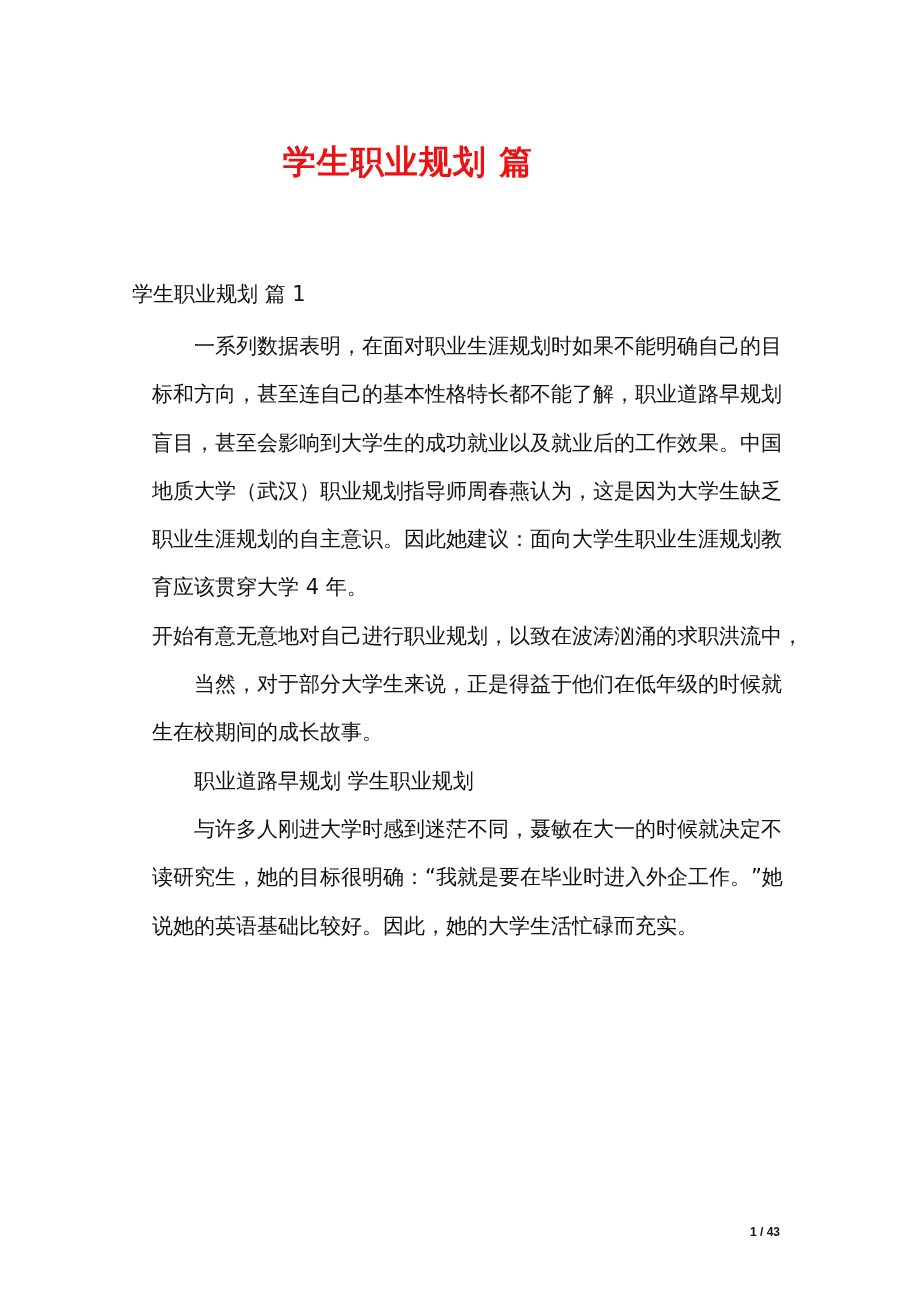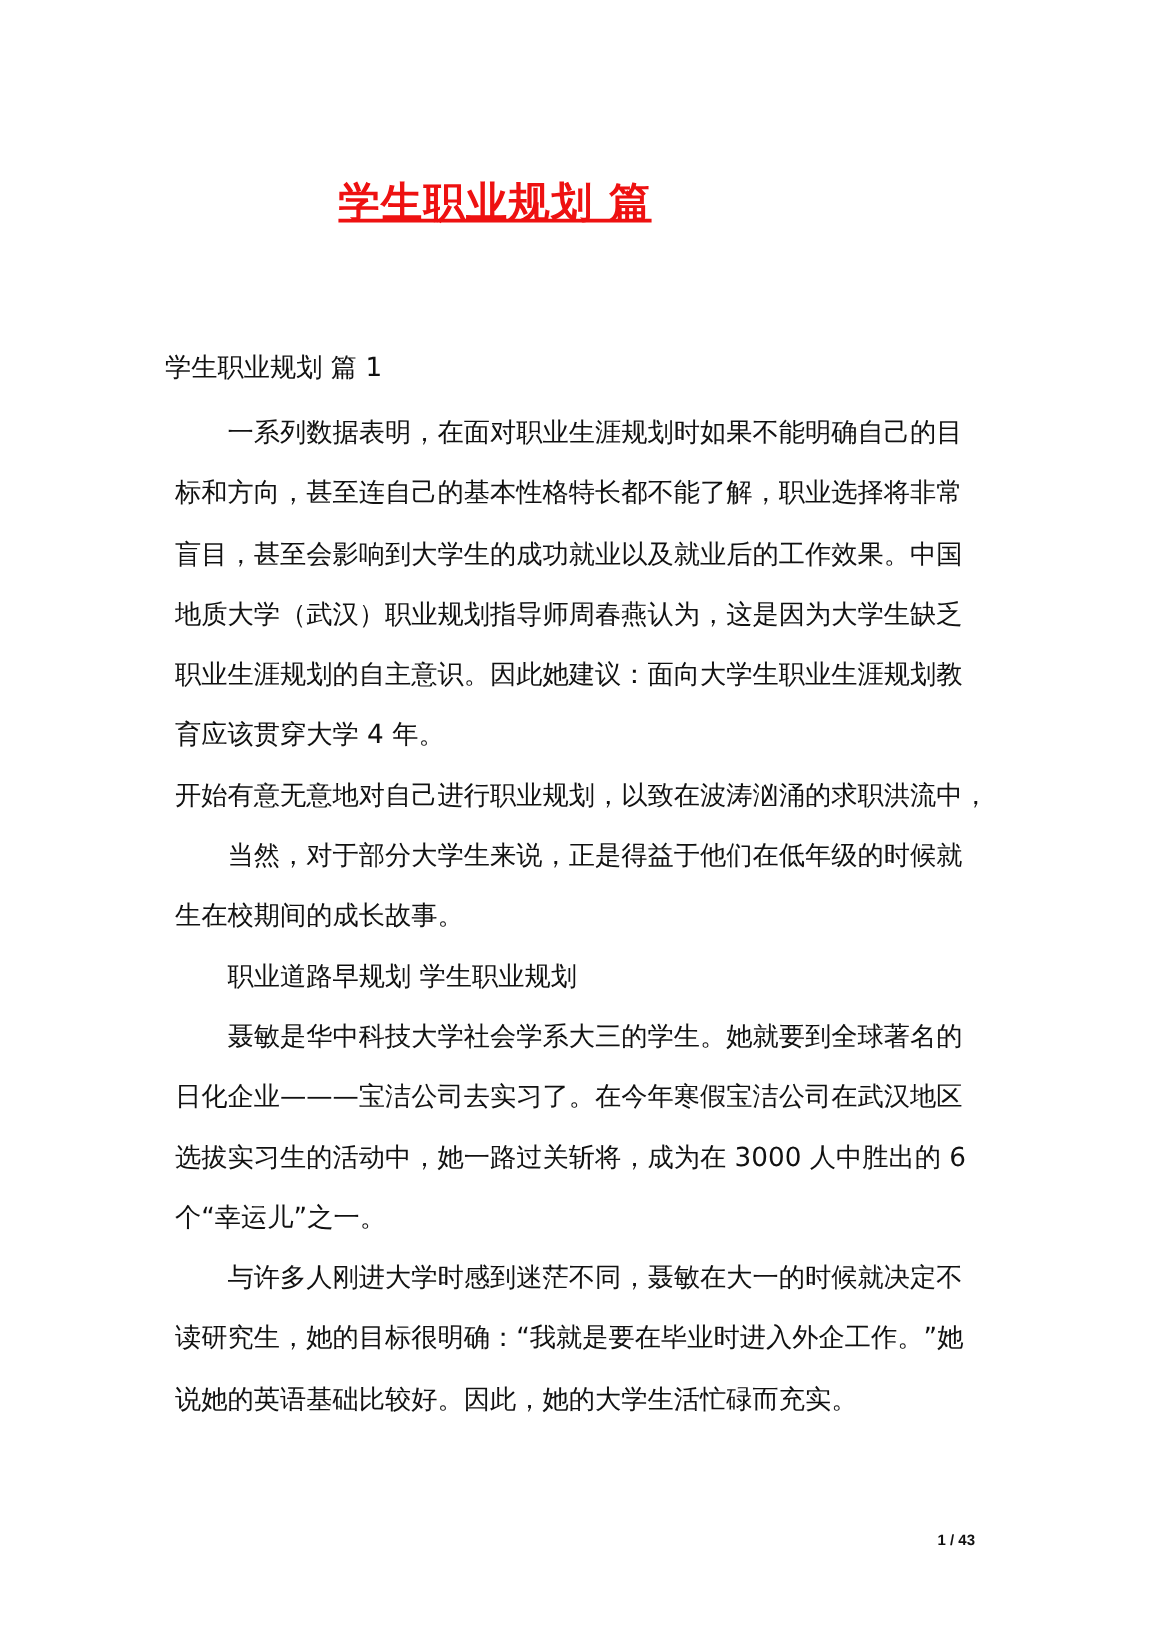--- a/index.html
+++ b/index.html
@@ -3,30 +3,30 @@
   <meta charset="utf-8">
   <style>
     html, body { margin: 0; padding: 0; background: #ffffff; }
     body {
       width: 920px; height: 1302px; position: relative; overflow: hidden;
       font-family: "DejaVu Sans", "Liberation Sans", sans-serif;
       color: #111111;
     }
     .page { position: absolute; left: 0; top: 0; width: 920px; height: 1302px; }
     .doc-title {
-      position: absolute; left: 0; top: 140px; width: 792px;
+      position: absolute; left: 12px; top: 140px; width: 792px;
       text-align: center; font-size: 33px; font-weight: bold; color: #ee1111;
-      letter-spacing: 1px; font-family: "DejaVu Serif", serif; text-decoration: underline;
+      letter-spacing: 1px; font-family: "DejaVu Serif", serif;
     }
     .section-heading {
       position: absolute; left: 132px; top: 279px;
       font-size: 21px; line-height: 30px; white-space: nowrap;
     }
     .content {
-      position: absolute; left: 140px; top: 322px; width: 642px;
+      position: absolute; left: 152px; top: 322px; width: 642px;
       font-size: 21px; line-height: 48.3px;
     }
     .para { margin: 0; text-align: justify; text-align-last: left; }
     .para .line { display: block; white-space: nowrap; overflow: visible; }
     .indent { padding-left: 42px; }
     .page-number {
       position: absolute; right: 140px; top: 1190px;
       font-size: 12px; font-weight: bold; font-family: "Liberation Sans", sans-serif; margin-top: 35px;
     }
   </style>
@@ -35,43 +35,37 @@
 
 <div class="page">
   <div class="doc-title">学生职业规划 篇</div>
 
   <div class="section-heading">学生职业规划 篇 1</div>
 
   <div class="content">
 
     <div class="para">
       <span class="line indent">一系列数据表明，在面对职业生涯规划时如果不能明确自己的目</span>
-      <span class="line">标和方向，甚至连自己的基本性格特长都不能了解，职业选择将非常</span>
+      <span class="line">标和方向，甚至连自己的基本性格特长都不能了解，职业道路早规划</span>
       <span class="line">盲目，甚至会影响到大学生的成功就业以及就业后的工作效果。中国</span>
       <span class="line">地质大学（武汉）职业规划指导师周春燕认为，这是因为大学生缺乏</span>
       <span class="line">职业生涯规划的自主意识。因此她建议：面向大学生职业生涯规划教</span>
       <span class="line">育应该贯穿大学 4 年。</span>
     </div>
 
     <div class="para">
       <span class="line">开始有意无意地对自己进行职业规划，以致在波涛汹涌的求职洪流中，</span>
       <span class="line indent">当然，对于部分大学生来说，正是得益于他们在低年级的时候就</span>
       <span class="line">生在校期间的成长故事。</span>
     </div>
 
     <div class="para">
       <span class="line indent">职业道路早规划 学生职业规划</span>
     </div>
 
-    <div class="para">
-      <span class="line indent">聂敏是华中科技大学社会学系大三的学生。她就要到全球著名的</span>
-      <span class="line">日化企业———宝洁公司去实习了。在今年寒假宝洁公司在武汉地区</span>
-      <span class="line">选拔实习生的活动中，她一路过关斩将，成为在 3000 人中胜出的 6</span>
-      <span class="line">个“幸运儿”之一。</span>
-    </div>
 
     <div class="para">
       <span class="line indent">与许多人刚进大学时感到迷茫不同，聂敏在大一的时候就决定不</span>
       <span class="line">读研究生，她的目标很明确：“我就是要在毕业时进入外企工作。”她</span>
       <span class="line">说她的英语基础比较好。因此，她的大学生活忙碌而充实。</span>
     </div>
   </div>
 
   <div class="page-number">1 / 43</div>
 </div>

